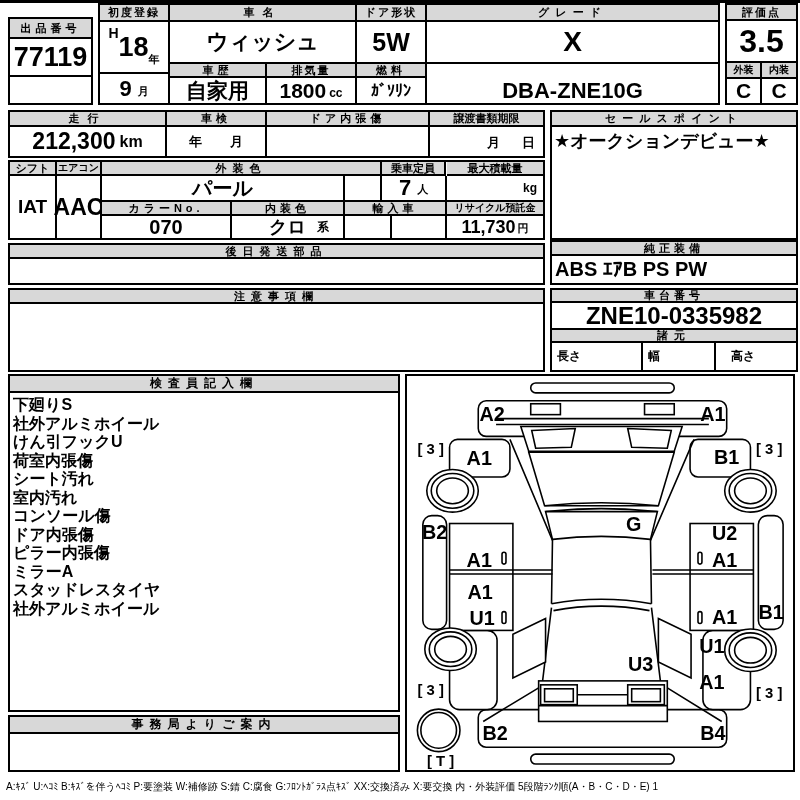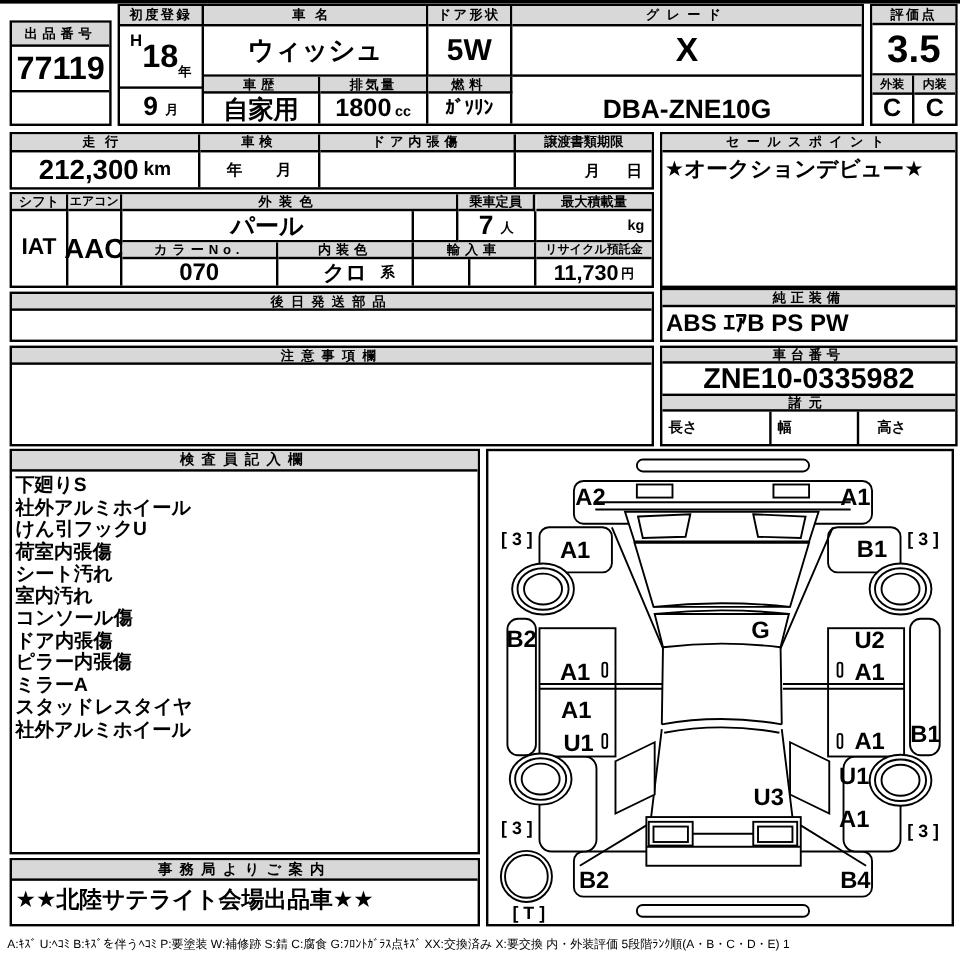--- a/index.html
+++ b/index.html
@@ -163,21 +163,20 @@
       <div>ドア内張傷</div>
       <div>ピラー内張傷</div>
       <div>ミラーA</div>
       <div>スタッドレスタイヤ</div>
       <div>社外アルミホイール</div>
     </div>
   </div>
 
   <div class="sec" style="left:8px;top:715px;width:392px;height:57px">
     <div class="abs hd cb ls6" style="left:0;top:0;width:388px;height:17px;font-size:12px">事務局よりご案内</div>
-    <div class="abs v left" style="left:0;top:17px;width:388px;height:32px;font-size:19px;padding-left:3px">★★北陸サテライト会場出品車★★</div>
   </div>
 
   <div class="sec" style="left:405px;top:374px;width:390px;height:398px">
     <svg width="386" height="394" viewBox="0 0 390 398" style="display:block">
       <g stroke="#000" stroke-width="1.6" fill="none">
 
         <rect x="72" y="25" width="251" height="36" rx="8" fill="#fff"></rect>
         <rect x="72" y="337" width="251" height="38" rx="8" fill="#fff"></rect>
         <rect x="16" y="141" width="24" height="115" rx="9" fill="#fff"></rect>
         <rect x="355" y="141" width="25" height="115" rx="9" fill="#fff"></rect>

